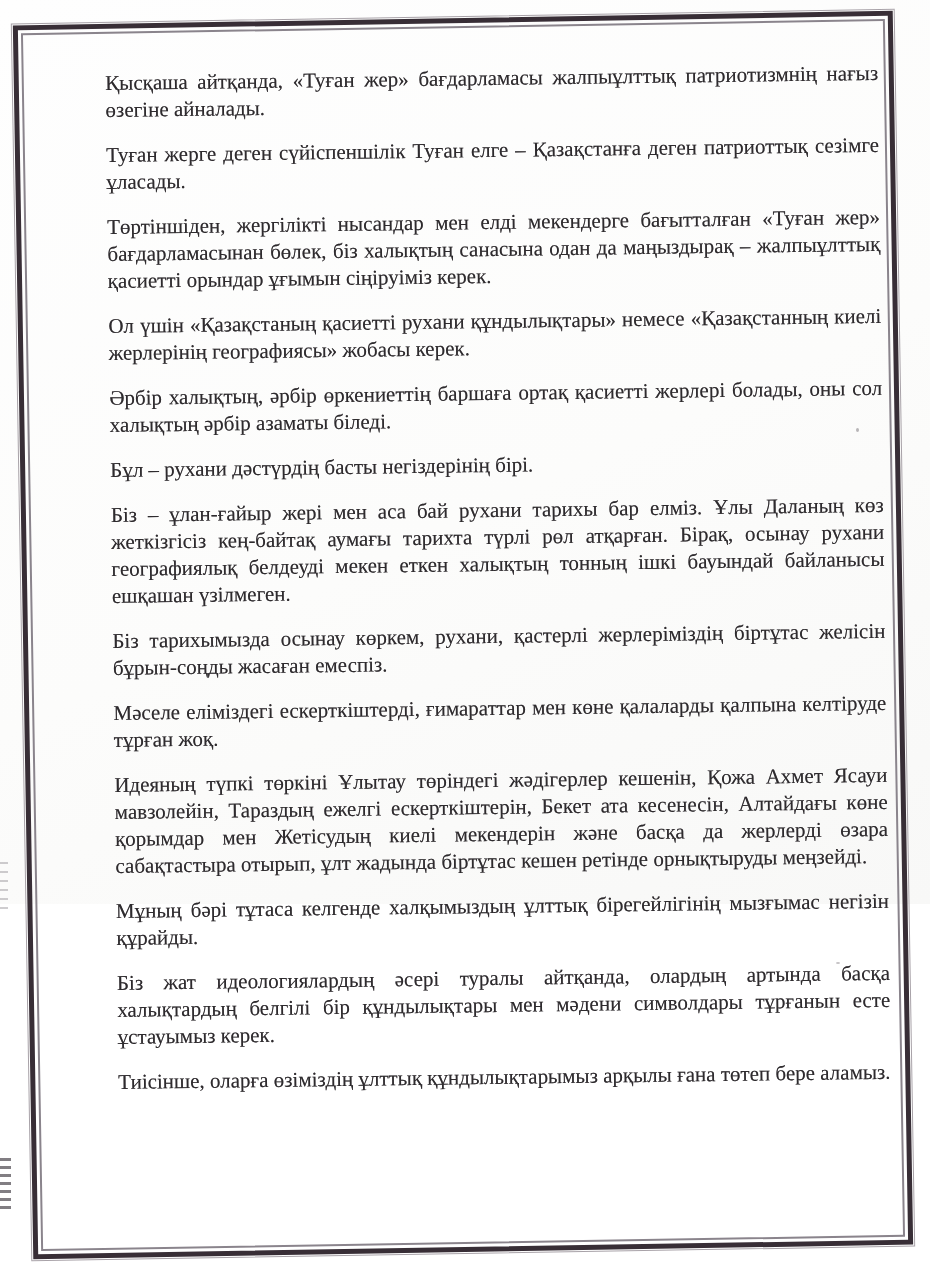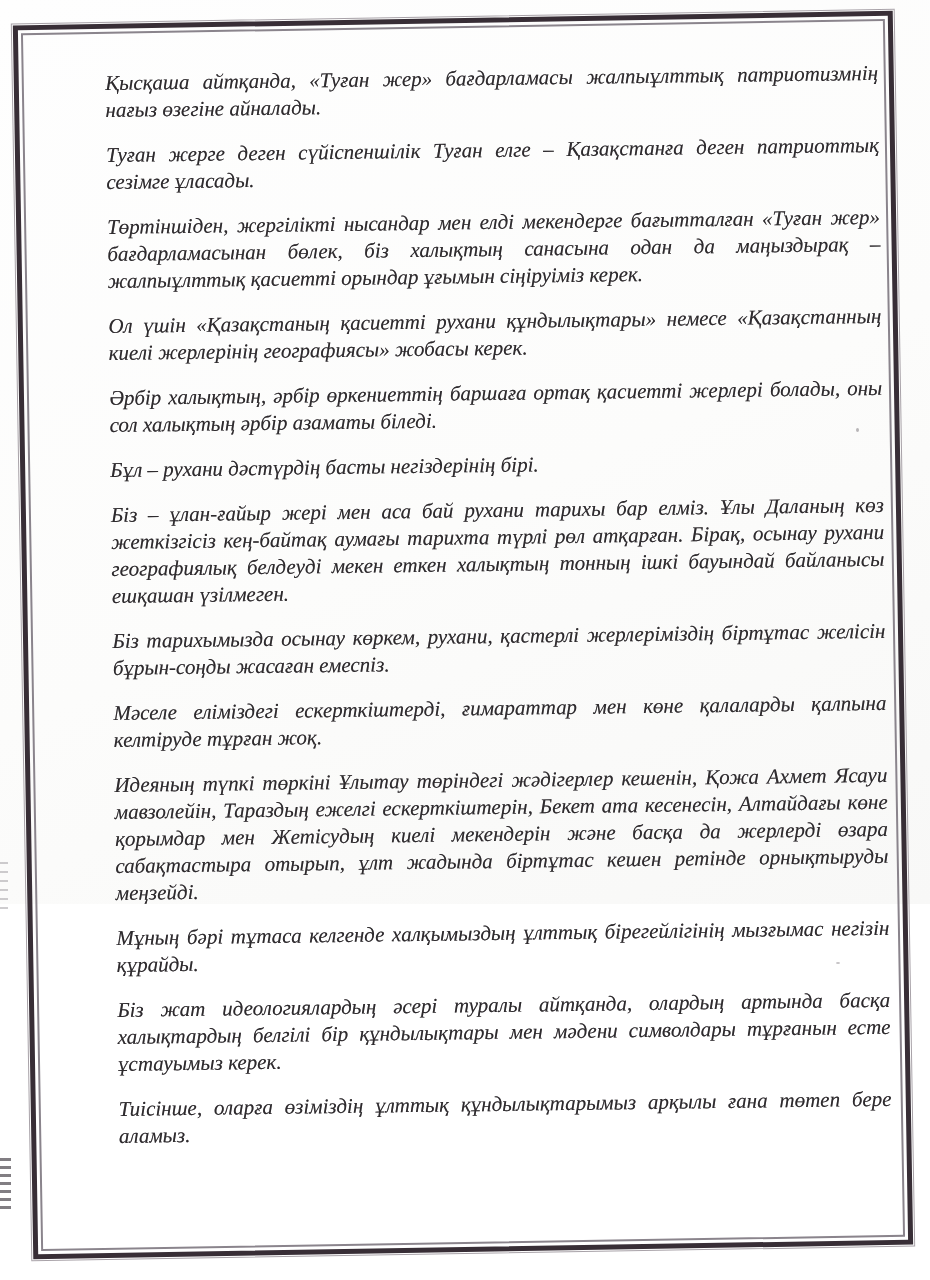--- a/index.html
+++ b/index.html
@@ -9,21 +9,20 @@
     height: 1280px;
     background: #ffffff;
     overflow: hidden;
     font-family: "Liberation Serif", "DejaVu Serif", serif;
   }
   .page {
     position: relative;
     width: 930px;
     height: 904px;
     background: linear-gradient(155deg, #fefefe 0%, #fcfcfb 55%, #f8f8f7 100%);
-    font-style: italic;
   }
   
   .frame {
     position: absolute;
     left: 21px;
     top: 16px;
     width: 884px;
     height: 1238px;
     border: 1px solid #a8a2a8;
     transform: rotate(-0.95deg);

